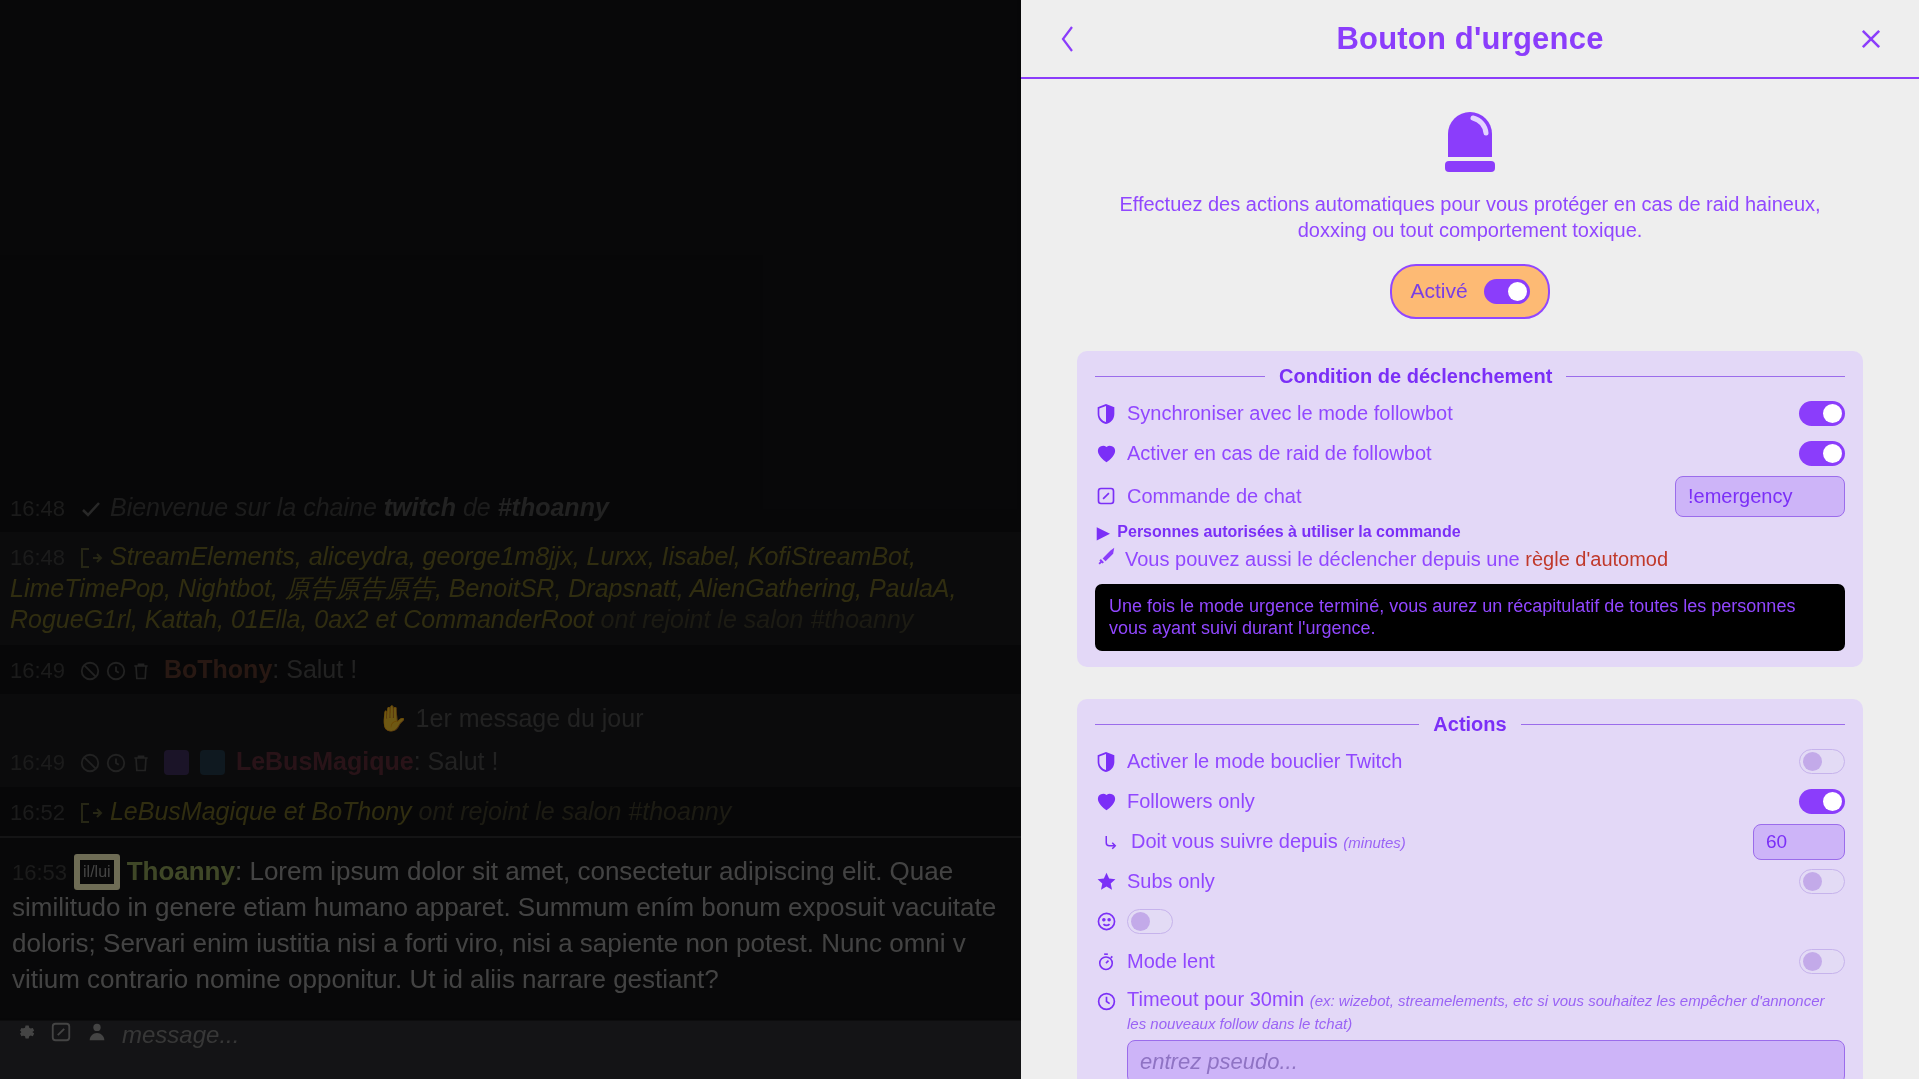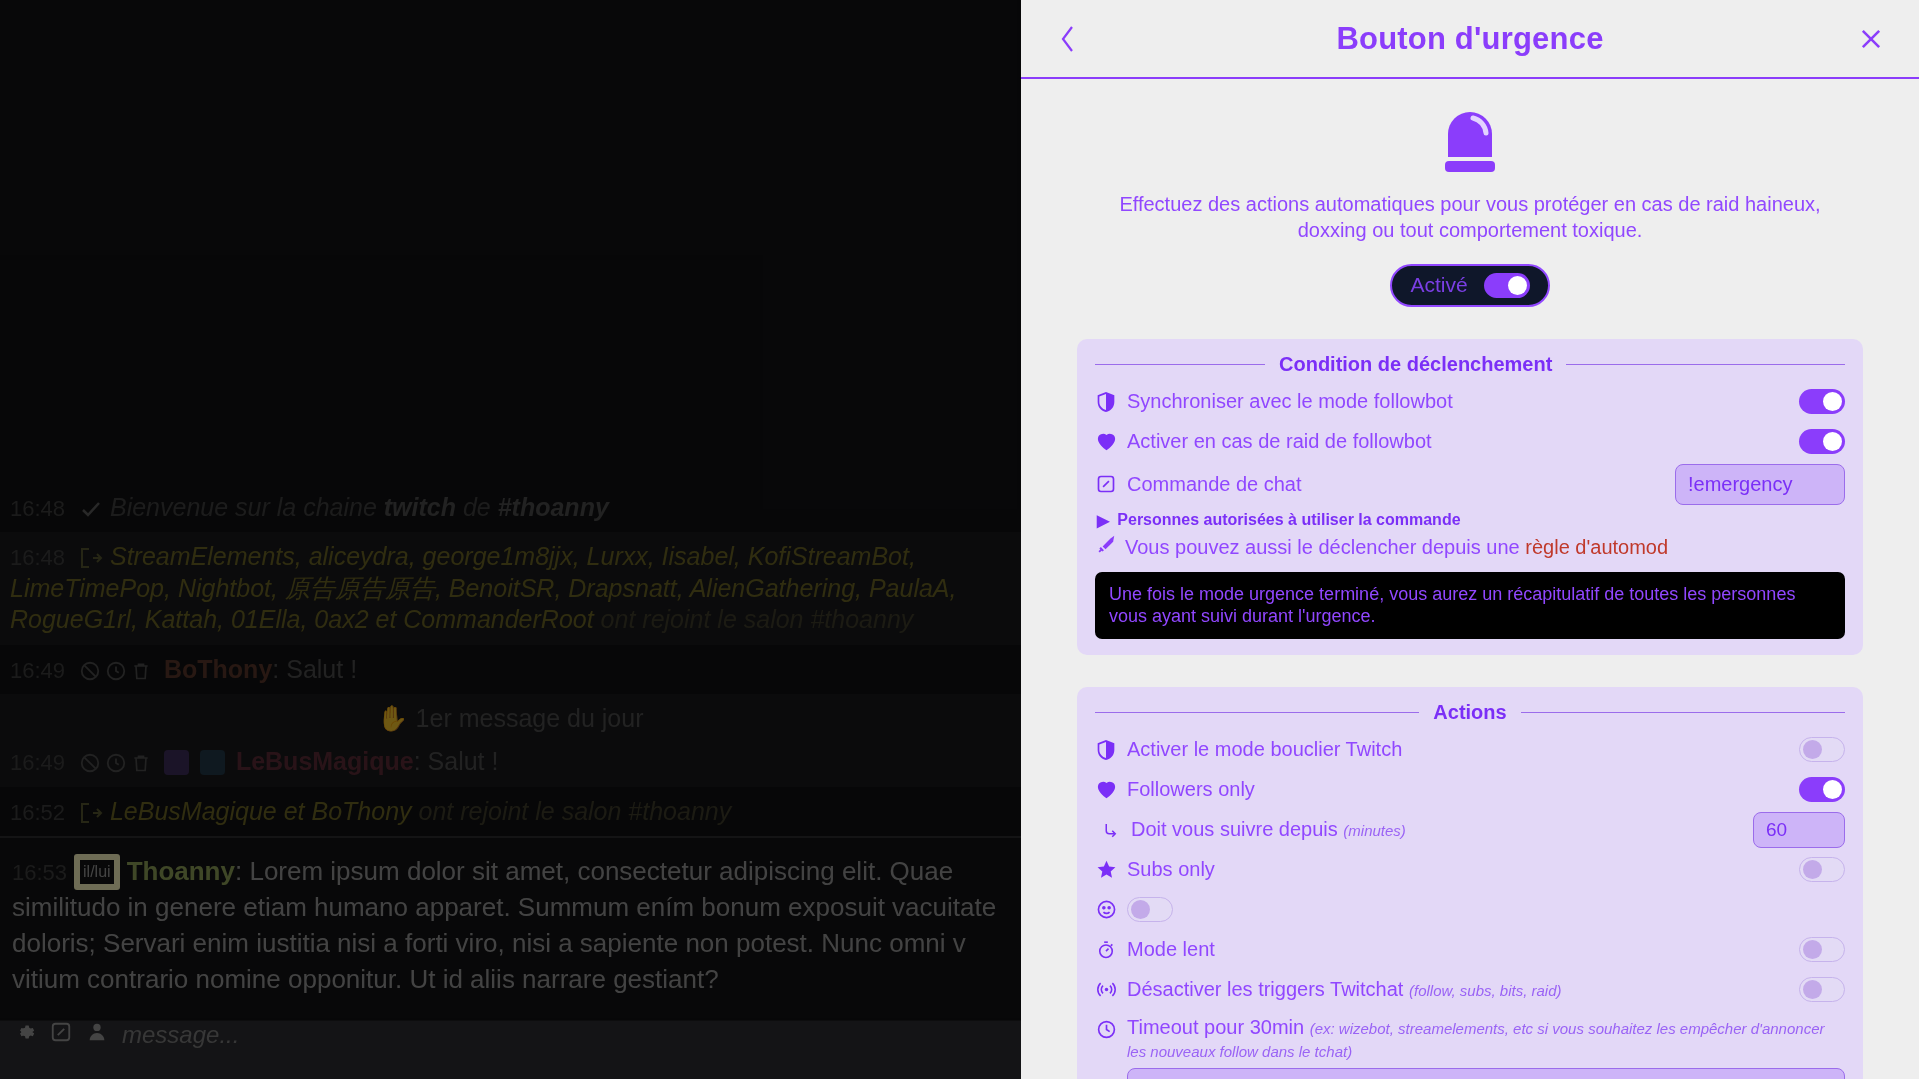--- a/index.html
+++ b/index.html
@@ -107,22 +107,22 @@
   #panel-body { flex: 1; overflow: hidden; padding: 22px 56px 0 56px; }
 
   #hero-icon { display: flex; justify-content: center; margin-bottom: 12px; }
   #hero-desc {
     text-align: center; color: #9147ff; font-size: 20px; line-height: 1.32;
     padding: 0 10px;
   }
   #enabled-row { display: flex; justify-content: center; margin-top: 20px; }
   #enabled-pill {
     display: inline-flex; align-items: center; gap: 16px;
-    border: 2px solid #9147ff; background: #0f172a;
-    border-radius: 26px; padding: 7px 18px; cursor: pointer;
+    border: 2px solid #9147ff; background: #fdba74;
+    border-radius: 26px; padding: 13px 18px; cursor: pointer;
   }
   #enabled-label { color: #7b3fe4; font-size: 21px; }
 
   
   .tgl {
     width: 46px; height: 25px; border-radius: 13px; position: relative;
     flex: 0 0 auto; cursor: pointer;
   }
   .tgl .knob {
     position: absolute; top: 3px; width: 19px; height: 19px;
@@ -467,35 +467,20 @@
               <path d="M9.8 3.2h4.4"></path>
               <path d="M17.8 7.6l1.8-1.8"></path>
             </svg>
         </span>
         <span class="opt-label">Mode lent</span>
         <span class="tgl off">
             <span class="knob"></span>
           </span>
       </div>
 
-      <div class="opt-row">
-        <span class="opt-ico">
-          <svg width="21" height="19" viewBox="0 0 24 22" fill="none" stroke="currentColor" stroke-width="1.8">
-              <circle cx="12" cy="11" r="2" fill="currentColor" stroke="none"></circle>
-              <path d="M8 6.5a6 6 0 000 9"></path>
-              <path d="M16 6.5a6 6 0 010 9"></path>
-              <path d="M5.2 3.6a10 10 0 000 14.8"></path>
-              <path d="M18.8 3.6a10 10 0 010 14.8"></path>
-            </svg>
-        </span>
-        <span class="opt-label"><span>Désactiver les triggers Twitchat</span> <span class="note">(follow, subs, bits, raid)</span></span>
-        <span class="tgl off">
-            <span class="knob"></span>
-          </span>
-      </div>
 
       <div style="display:flex; gap:10px; align-items:flex-start; padding-top:6px;">
         <span class="opt-ico" style="margin-top:3px">
           <svg width="21" height="21" viewBox="0 0 24 24" fill="none" stroke="currentColor" stroke-width="1.9">
               <circle cx="12" cy="12" r="9"></circle>
               <path d="M12 6.6V12l3.6 2.4"></path>
             </svg>
         </span>
         <div style="flex:1">
           <div class="opt-label"><span>Timeout pour 30min</span> <span class="note">(ex: wizebot, streamelements, etc si vous souhaitez les empêcher d'annoncer les nouveaux follow dans le tchat)</span></div>

